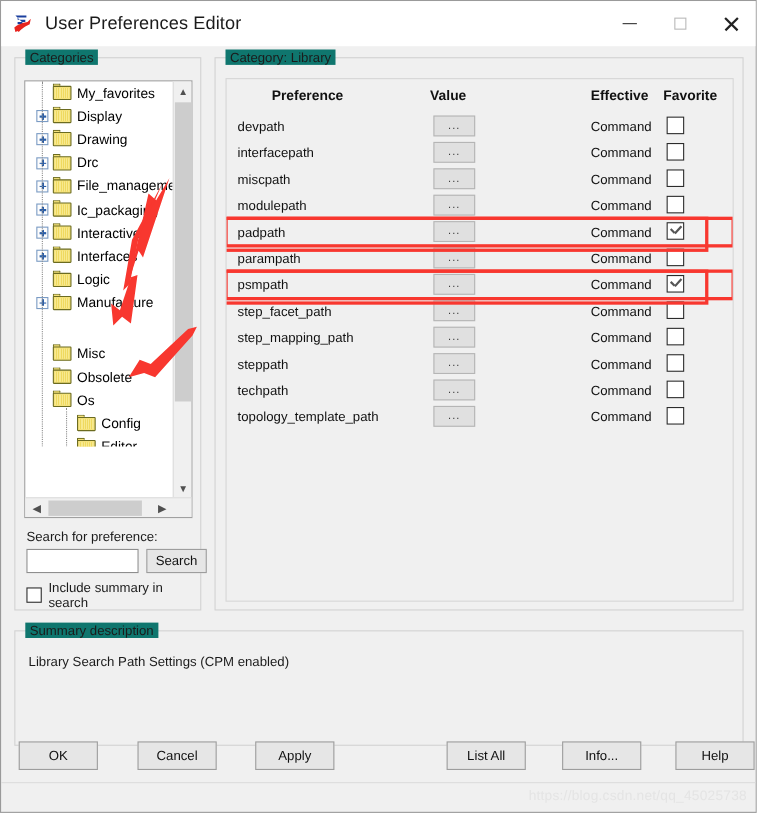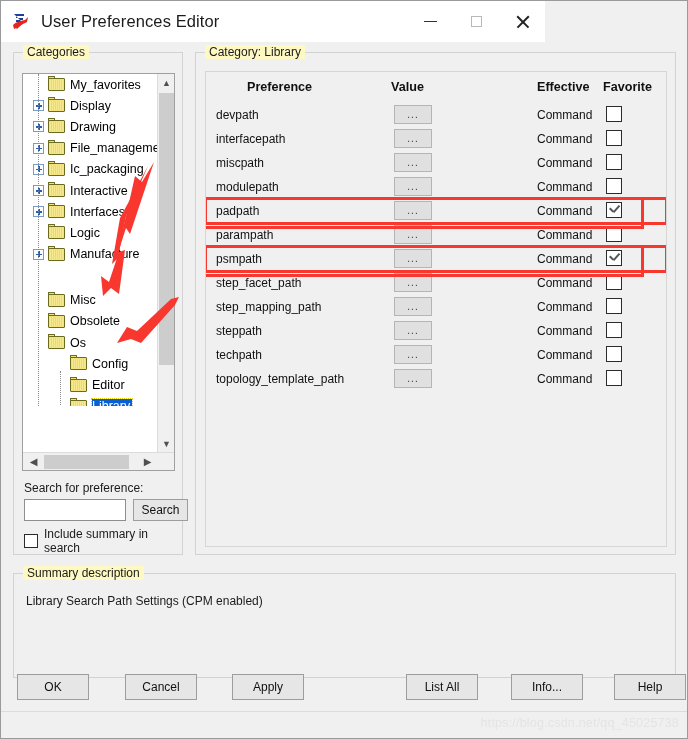--- a/index.html
+++ b/index.html
@@ -15,21 +15,21 @@
     position: relative;
     width: 688px; height: 739px;
     background: #f0f0f0;
     border: 1px solid #9a9a9a;
     overflow: hidden;
   }
 
   
   .titlebar {
     position: absolute; left: 0; top: 0;
-    width: 544px; height: 41px;
+    width: 686px; height: 41px;
     background: #ffffff;
     display: flex; align-items: center;
   }
   .app-icon {
     width: 22px; height: 22px;
     margin-left: 9px; margin-right: 9px;
     position: relative; flex: none;
   }
   .title-text {
     font-size: 16.5px;
@@ -57,21 +57,21 @@
 
   
   .group {
     position: absolute;
     border: 1px solid #d2d2d2;
     background: transparent;
   }
   .group-label {
     position: absolute;
     top: -8px; left: 9px;
-    background: #fef9c3;
+    background: #0f766e;
     padding: 0 4px;
     font-size: 12px;
     color: #1b1b1b;
     white-space: nowrap;
   }
 
   
   #cat-group { left: 12px; top: 51px; width: 170px; height: 503px; }
   
   #pref-group { left: 194px; top: 51px; width: 481px; height: 503px; }
@@ -398,20 +398,29 @@
             </span>
             <span class="tlabel">Drawing</span>
           </div>
           <div class="tnode" style="padding-left: 10px;">
             <span class="expander plus"></span>
             <span class="folder">
               <span class="f-tab"></span>
               <span class="f-back"></span>
               <span class="f-fill"></span>
             </span>
+            <span class="tlabel">Drc</span>
+          </div>
+          <div class="tnode" style="padding-left: 10px;">
+            <span class="expander plus"></span>
+            <span class="folder">
+              <span class="f-tab"></span>
+              <span class="f-back"></span>
+              <span class="f-fill"></span>
+            </span>
             <span class="tlabel">File_management</span>
           </div>
           <div class="tnode" style="padding-left: 10px;">
             <span class="expander plus"></span>
             <span class="folder">
               <span class="f-tab"></span>
               <span class="f-back"></span>
               <span class="f-fill"></span>
             </span>
             <span class="tlabel">Ic_packaging</span>

